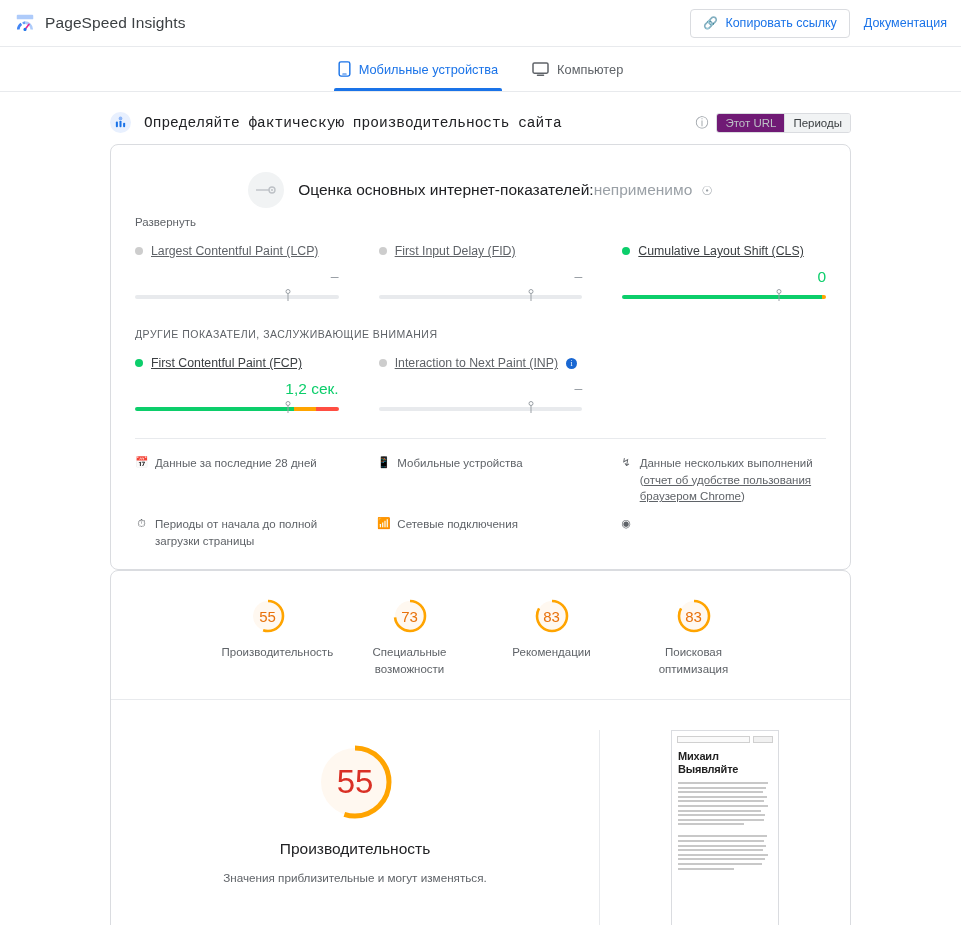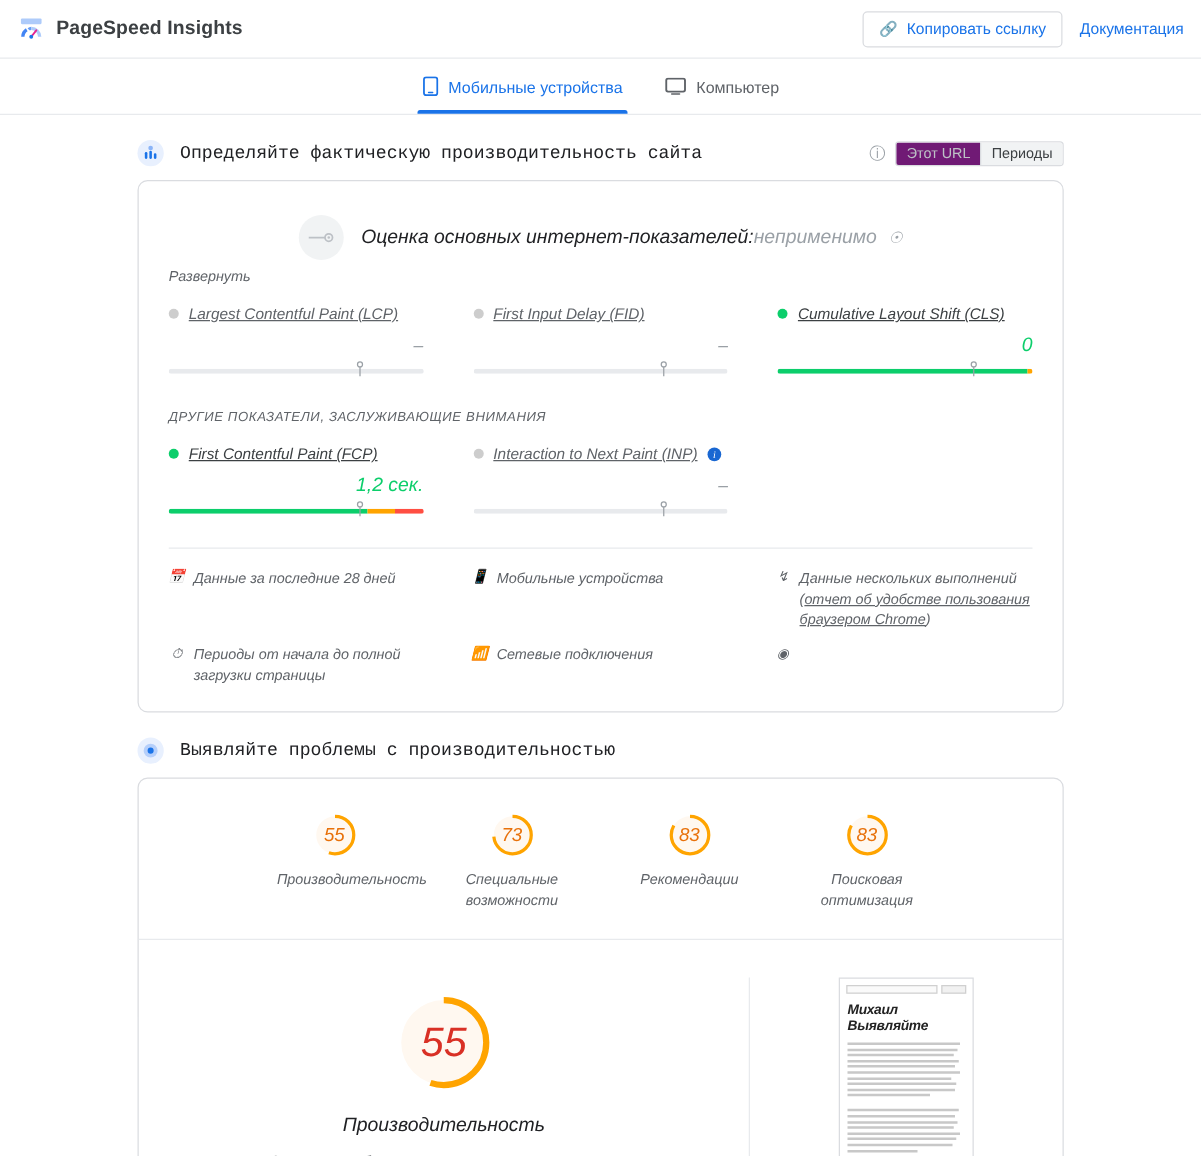--- a/index.html
+++ b/index.html
@@ -11,21 +11,21 @@
     overflow: hidden;
   }
   .page { width: 961px; height: 925px; position: relative; background: #fff; }
 
   
   .topbar {
     height: 47px; border-bottom: 1px solid #e8eaed;
     display: flex; align-items: center; padding: 0 14px;
     background: #fff;
   }
-  .brand { display: flex; align-items: center; gap: 9px; font-weight: bold; }
+  .brand { display: flex; align-items: center; gap: 9px; }
   .brand-logo { width: 22px; height: 22px; position: relative; display: block; }
   .brand-title { font-size: 15.5px; color: #3c4043; letter-spacing: .1px; }
   .topbar-right { margin-left: auto; display: flex; align-items: center; gap: 14px; }
   .btn-outline {
     border: 1px solid #dadce0; border-radius: 4px;
     height: 29px; padding: 0 12px;
     display: flex; align-items: center; gap: 7px;
     color: #1a73e8; font-size: 12.5px; background: #fff; cursor: pointer;
     white-space: nowrap;
   }
@@ -44,21 +44,21 @@
   }
   .tab svg { display: block; }
 
   
   .wrap { padding: 0 110px; }
   .section-head { display: flex; align-items: center; gap: 13px; margin: 20px 0 11px 0; }
   .section-title { font-size: 14.5px; color: #202124; font-family: Liberation Mono, monospace; }
   .sec-ico { width: 21px; height: 21px; border-radius: 50%;
              background: #e8f0fe; display: flex; align-items: center; justify-content: center; }
 
-  .card { border: 1px solid #dadce0; border-radius: 8px; background: #fff; font-style: italic; }
+  .card { border: 1px solid #dadce0; border-radius: 8px; background: #fff; }
 
   
   .cwv-head { display: flex; align-items: center; justify-content: center;
               padding: 27px 0 0 0; gap: 14px; }
   .cwv-badge {
     width: 36px; height: 36px; border-radius: 50%; background: #f1f3f4;
     display: flex; align-items: center; justify-content: center;
   }
   .cwv-title { font-size: 15.5px; color: #202124; }
   .cwv-title .na { color: #9aa0a6; }
@@ -347,29 +347,20 @@
         <div class="info-item">
           <span class="ic">📶</span>
           <span>Сетевые подключения</span>
         </div>
         <div class="info-item">
           <span class="ic">◉</span>
         </div>
       </div>
     </div>
 
-    <div class="section-head">
-      <span class="sec-ico">
-        <svg width="13" height="13" viewBox="0 0 14 14">
-            <circle cx="7" cy="7" r="6" fill="#8ab4f8" opacity=".55"></circle>
-            <circle cx="7" cy="7" r="2.6" fill="#1a73e8"></circle>
-          </svg>
-      </span>
-      <span class="section-title">Выявляйте проблемы с производительностью</span>
-    </div>
 
     <div class="card">
 
       <div class="gauges">
 
         <div class="gauge-item">
           <div class="ring">
             <svg width="38" height="38" viewBox="0 0 38 38">
               <circle cx="19" cy="19" r="15" fill="#fff8f0"></circle>
               <circle cx="19" cy="19" r="15" fill="none" stroke="#ffa400" stroke-width="2.6" stroke-dasharray="51.8 94.2" stroke-linecap="butt"></circle>

